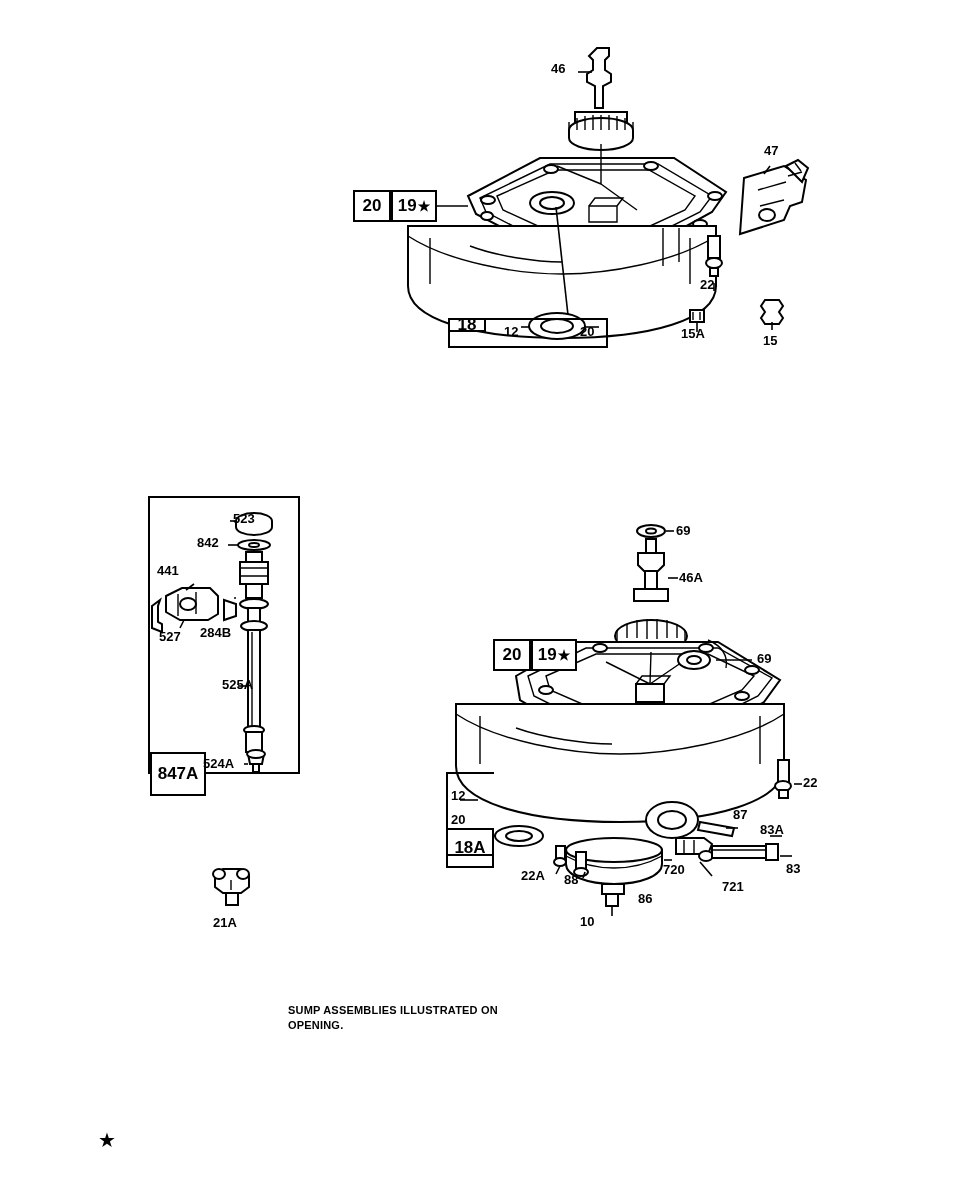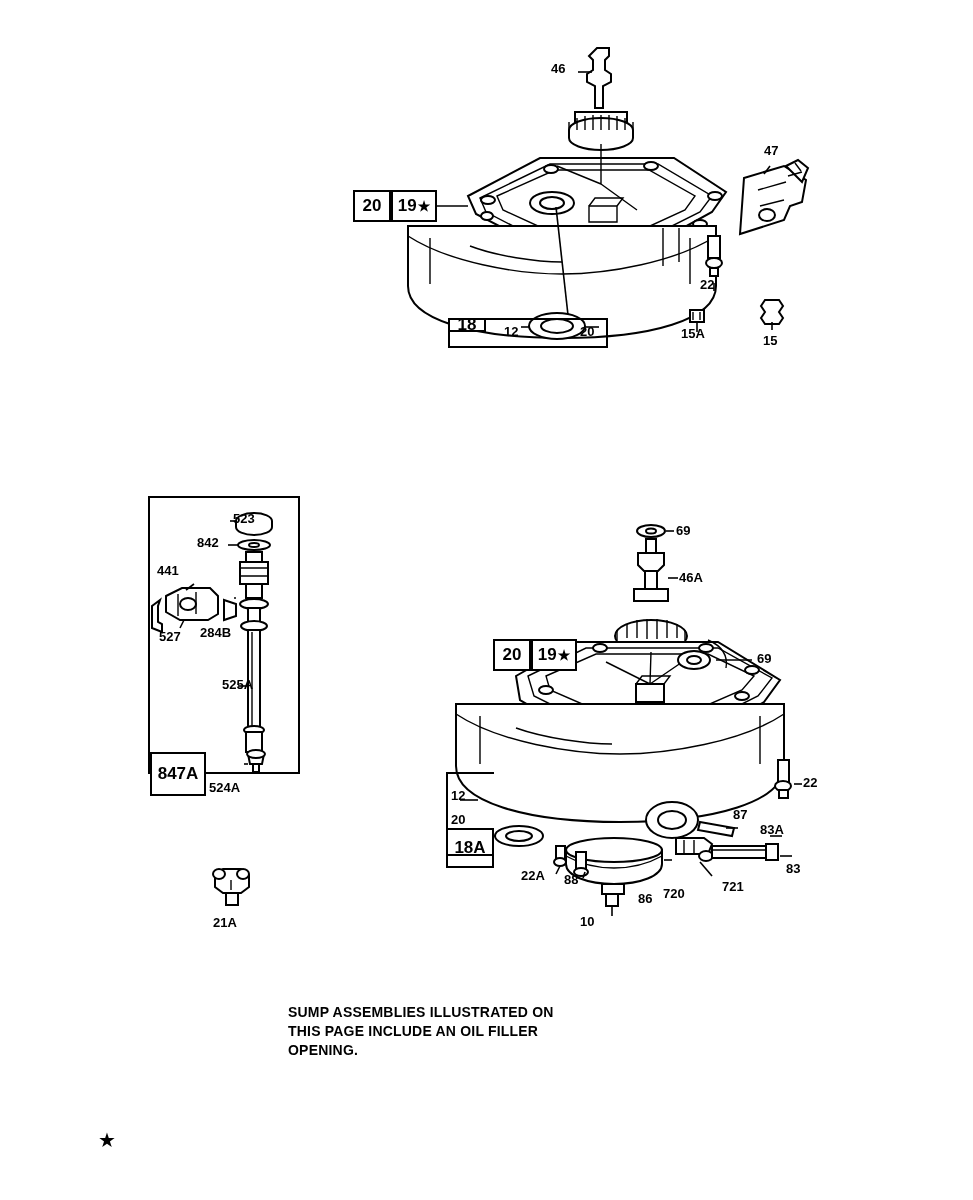--- a/index.html
+++ b/index.html
@@ -41,21 +41,21 @@
   }
   .plain-box {
     position: absolute;
     border: 2px solid #000;
     box-sizing: border-box;
     background: transparent;
   }
   .note-block {
     position: absolute;
     font-weight: bold;
-    font-size: 14px;
+    font-size: 11px;
     line-height: 1.35;
     letter-spacing: 0.2px;
   }
   .footnote {
     position: absolute;
     font-weight: bold;
     font-size: 17px;
     letter-spacing: 0.2px;
     white-space: nowrap;
   }
@@ -313,21 +313,21 @@
   <div class="callout" style="left:580px; top:325px;">20</div>
 
   <div class="plain-box" style="left:148px; top:496px; width:152px; height:278px;"></div>
   <div class="callout" style="left:197px; top:512px;margin-left:36px;">523</div>
   <div class="callout" style="left:197px; top:536px;">842</div>
   <div class="callout" style="left:157px; top:564px;">441</div>
   <div class="callout" style="left:159px; top:630px;">527</div>
   <div class="callout" style="left:200px; top:626px;">284B</div>
   <div class="callout" style="left:194px; top:678px;margin-left:28px;">525A</div>
   <div class="boxed" style="left:150px; top:752px; width:56px; height:44px;">847A</div>
-  <div class="callout" style="left:209px; top:757px;margin-top:24px;">524A</div>
+  <div class="callout" style="left:203px; top:757px;">524A</div>
 
   <div class="callout" style="left:213px; top:916px;">21A</div>
 
   <div class="callout" style="left:676px; top:524px;">69</div>
   <div class="callout" style="left:679px; top:571px;">46A</div>
   <div class="callout" style="left:757px; top:652px;">69</div>
 
   <div class="boxed" style="left:493px; top:639px; width:38px; height:32px;">20</div>
   <div class="boxed" style="left:531px; top:639px; width:46px; height:32px;">
     <span>19</span>
@@ -337,27 +337,26 @@
   <div class="callout" style="left:803px; top:776px;">22</div>
   <div class="callout" style="left:451px; top:789px;">12</div>
   <div class="callout" style="left:451px; top:813px;">20</div>
   <div class="boxed" style="left:446px; top:828px; width:48px; height:40px;">18A</div>
   <div class="plain-box" style="left:446px; top:772px; width:48px; height:84px; border-right:none;"></div>
 
   <div class="callout" style="left:521px; top:869px;">22A</div>
   <div class="callout" style="left:564px; top:873px;">88</div>
   <div class="callout" style="left:580px; top:915px;">10</div>
   <div class="callout" style="left:638px; top:892px;">86</div>
-  <div class="callout" style="left:663px; top:863px;margin-top:24px;">720</div>
+  <div class="callout" style="left:663px; top:863px;">720</div>
   <div class="callout" style="left:722px; top:880px;">721</div>
   <div class="callout" style="left:733px; top:808px;">87</div>
   <div class="callout" style="left:760px; top:823px;">83A</div>
   <div class="callout" style="left:786px; top:862px;">83</div>
 
   <div class="note-block" style="left:288px; top:1003px;">
     <div>SUMP ASSEMBLIES ILLUSTRATED ON</div>
-    <div>THIS PAGE INCLUDE AN OIL FILLER</div>
     <div>OPENING.</div>
   </div>
 
   <div class="star-glyph" style="left:98px; top:1130px;">★</div>
 
 </div>
 
 </body></html>

